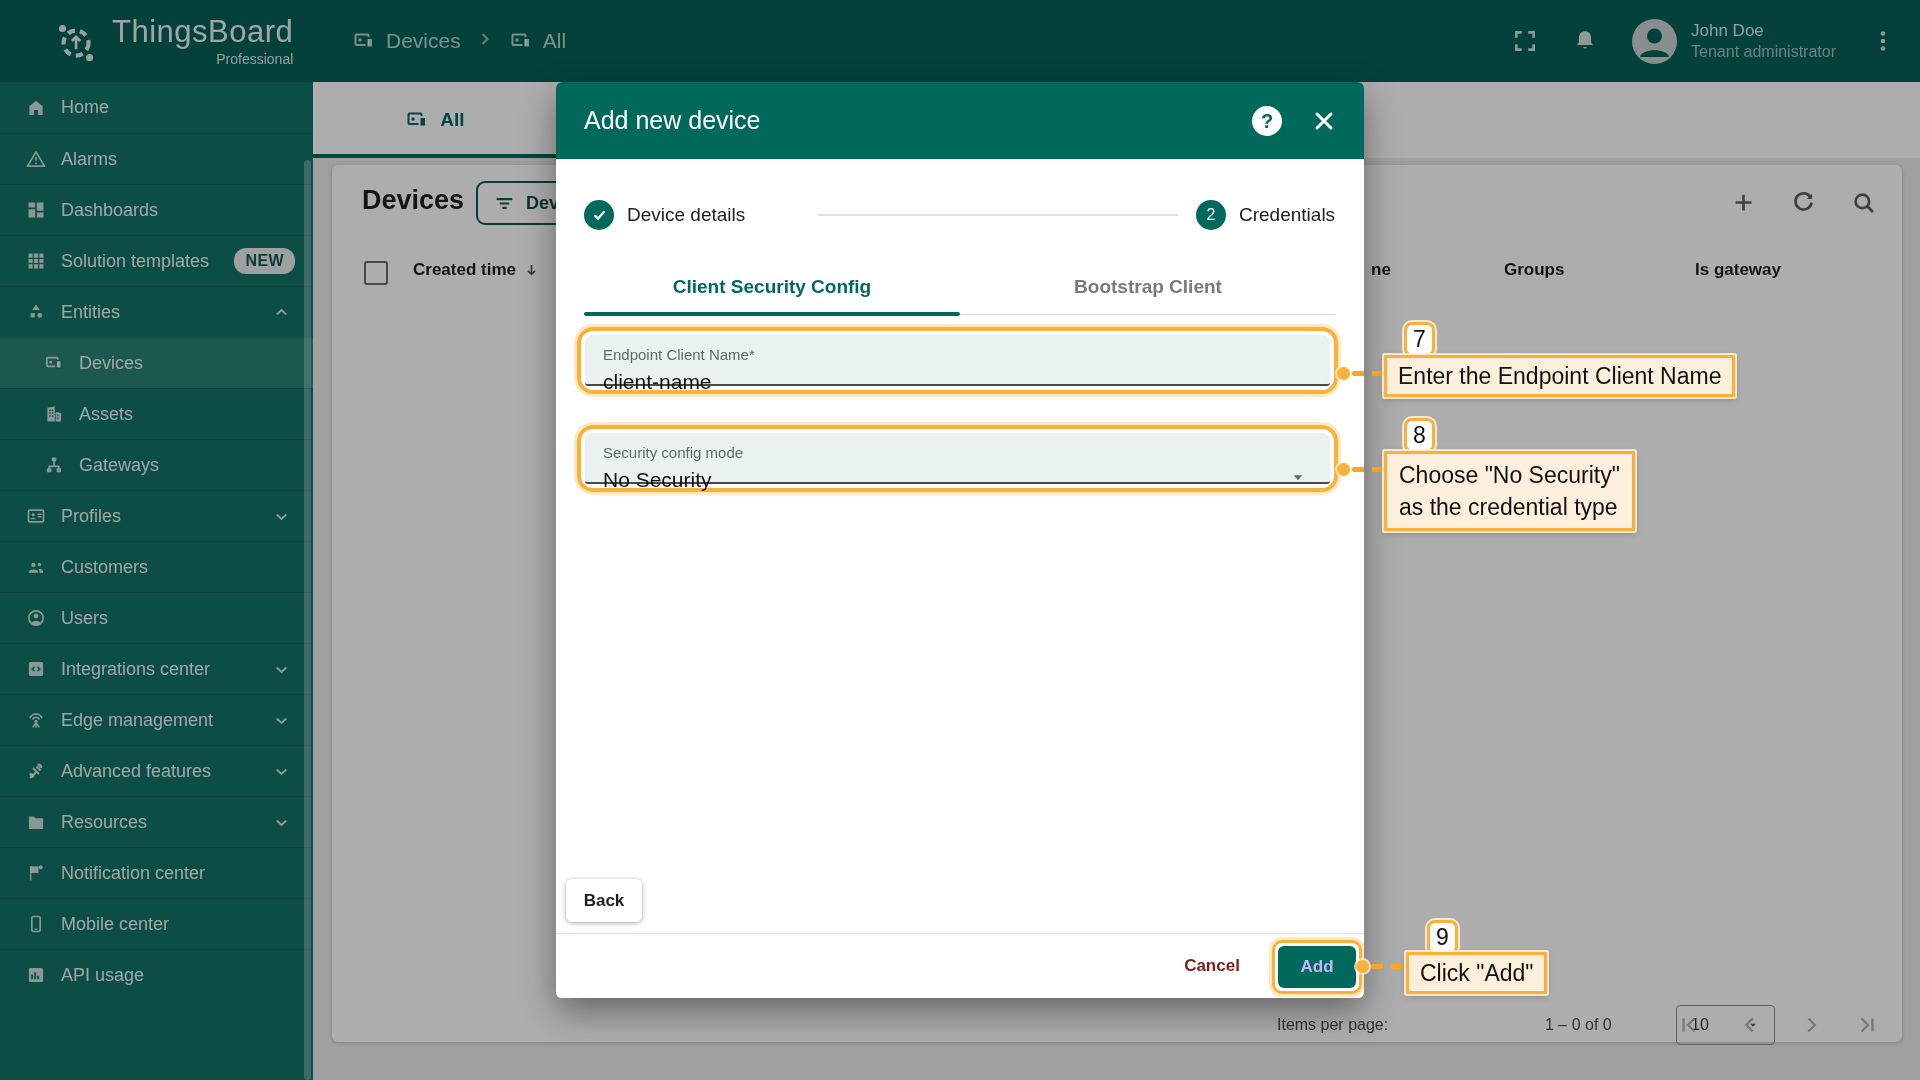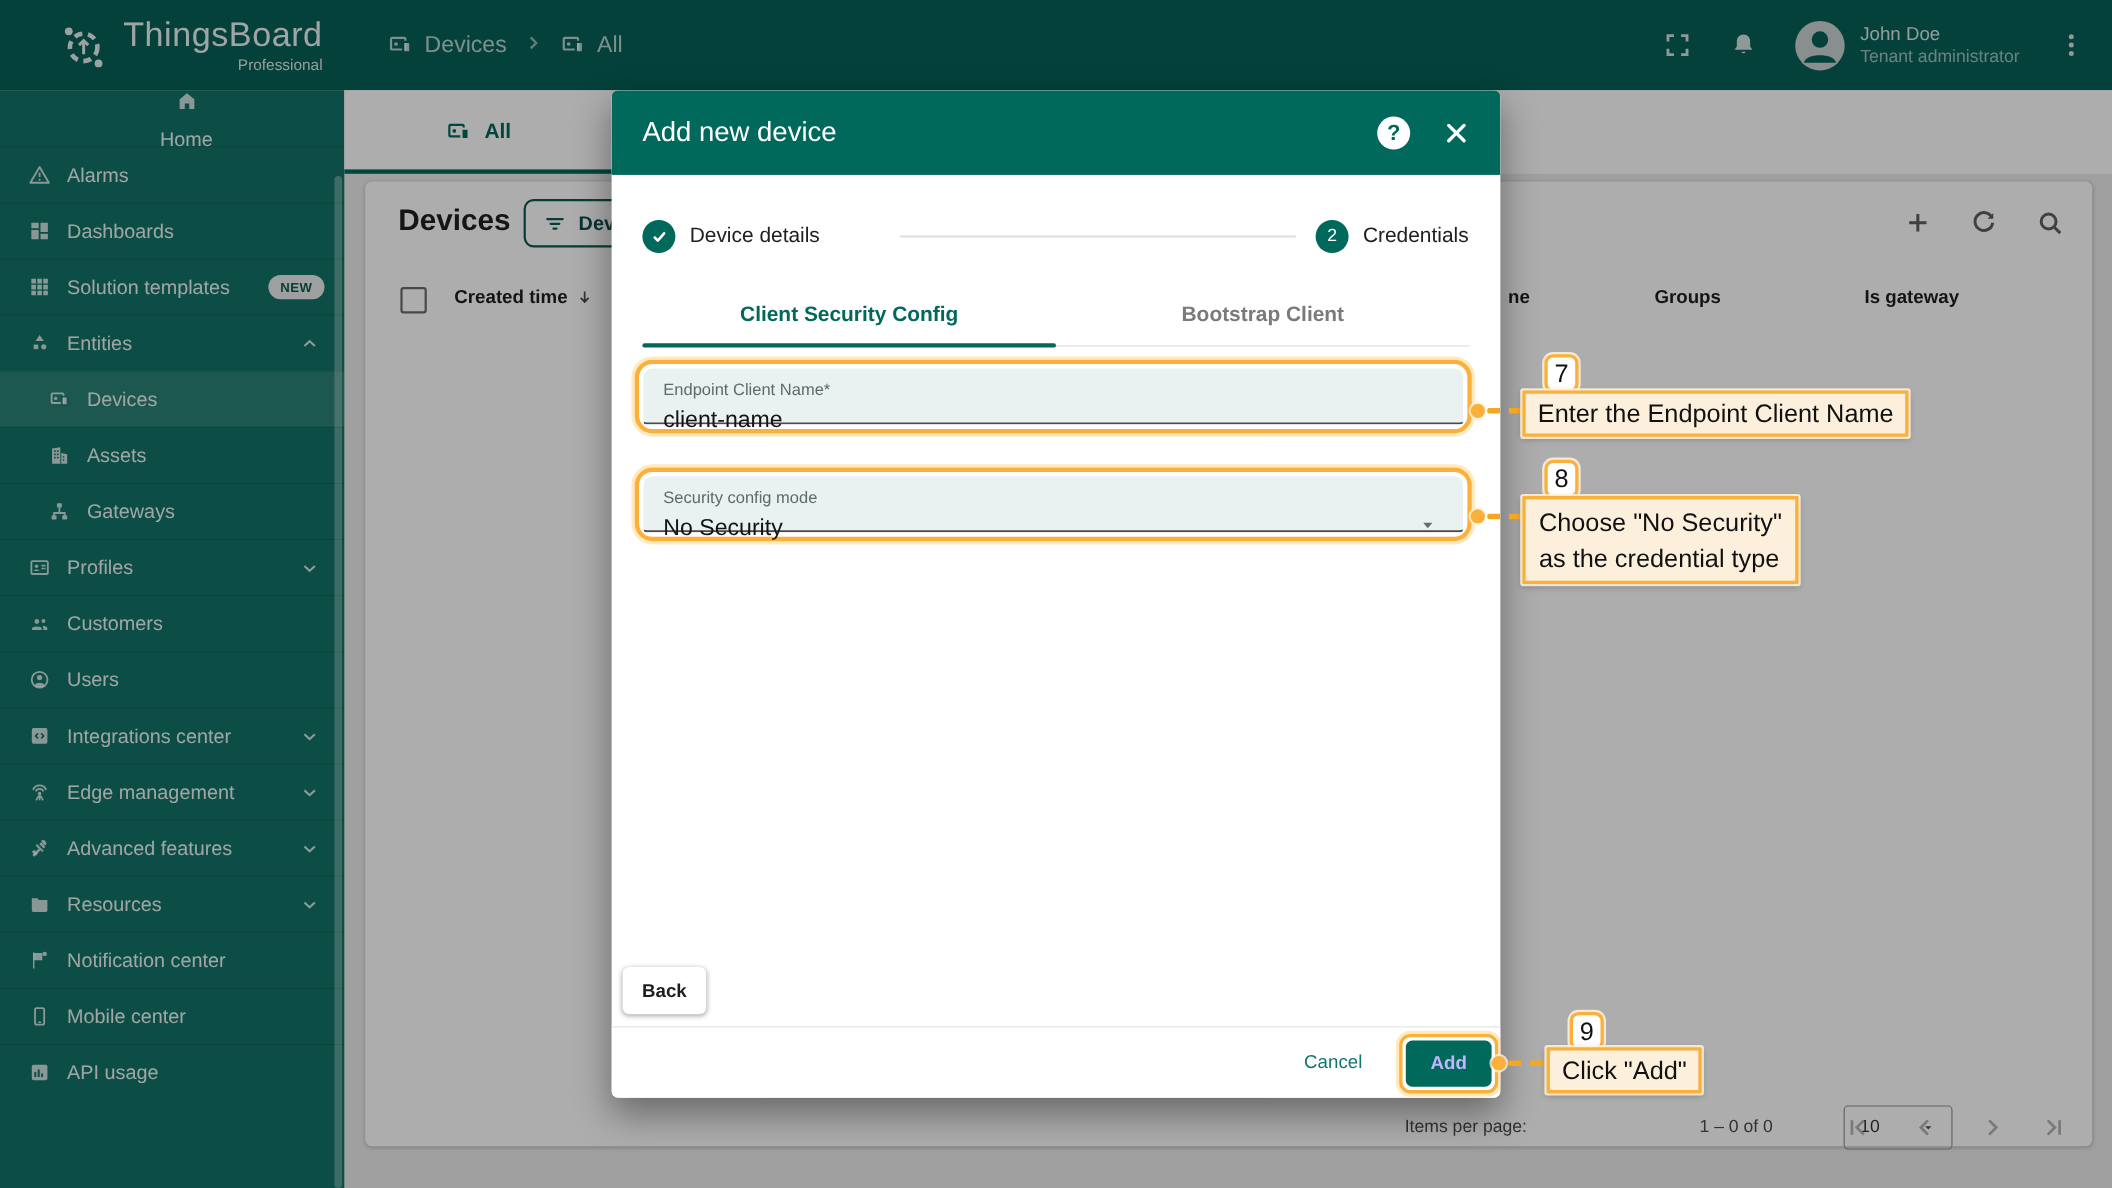--- a/index.html
+++ b/index.html
@@ -20,26 +20,26 @@
   .top-right{position:absolute;right:24px;top:0;height:82px;display:flex;align-items:center;gap:34px;}
   .tb-ic{width:26px;height:26px;color:rgba(255,255,255,.82);cursor:pointer;}
   .avatar{width:45px;height:45px;border-radius:50%;background:#C9D3D1;position:relative;overflow:hidden;cursor:pointer;}
   .user-col{display:flex;flex-direction:column;line-height:1.25;}
   .user-name{font-size:17px;color:rgba(255,255,255,.85);}
   .user-role{font-size:16px;color:rgba(255,255,255,.6);}
   
   #sidebar{position:absolute;left:0;top:82px;width:313px;height:998px;background:#137468;z-index:1;overflow:hidden;}
   .si{height:51px;display:flex;align-items:center;gap:15px;padding-left:26px;box-sizing:border-box;
       color:rgba(255,255,255,.92);font-size:18px;cursor:pointer;border-top:1px solid rgba(0,0,0,.13);position:relative;}
-  .si:first-child{border-top:none;flex-direction:column;}
+  .si:first-child{border-top:none;}
   .si svg{width:20px;height:20px;color:rgba(255,255,255,.78);flex:0 0 auto;}
   .si.sub{padding-left:44px;}
   .si.active{background:rgba(255,255,255,.1);}
   .si .chev{position:absolute;right:22px;width:19px;height:19px;color:rgba(255,255,255,.8);}
-  .badge-new{position:absolute;right:18px;background:#E9ECEB;color:#0E5A52;font-size:12px;font-weight:bold;
+  .badge-new{position:absolute;right:18px;background:#E9ECEB;color:#0E5A52;font-size:16px;font-weight:bold;
              padding:4px 11px;border-radius:12px;letter-spacing:.4px;text-align:right;}
   #side-scroll{position:absolute;right:2px;top:78px;width:7px;height:920px;background:rgba(255,255,255,.3);border-radius:4px;}
   
   #tabbar{position:absolute;left:313px;top:82px;right:0;height:76px;background:#fff;z-index:1;}
   .tab-all{position:absolute;left:0;top:0;width:244px;height:76px;display:flex;align-items:center;justify-content:center;
            gap:11px;color:#00695C;font-size:19px;font-weight:bold;cursor:pointer;}
   .tab-all svg{width:24px;height:24px;}
   .tab-all-ink{position:absolute;left:0;bottom:0;width:244px;height:4px;background:#00695C;}
   #card{position:absolute;left:332px;top:165px;width:1570px;height:877px;background:#fff;border-radius:6px;
         box-shadow:0 1px 4px rgba(0,0,0,.2);z-index:1;}
@@ -86,21 +86,21 @@
   .ffield{position:absolute;inset:4px;background:#E9F2F0;border-radius:8px 8px 3px 3px;
           border-bottom:2px solid #4A4A4A;box-sizing:border-box;padding:11px 18px 0;cursor:text;}
   .flabel{font-size:15px;color:#5D6B69;margin-bottom:7px;}
   .fvalue{font-size:21px;color:#141414;}
   .sel-arrow{position:absolute;right:22px;top:34px;width:20px;height:20px;color:#5F6F6D;cursor:pointer;}
   .btn-back{position:absolute;left:10px;top:797px;width:76px;height:43px;background:#fff;border-radius:6px;
             box-shadow:0 1px 5px rgba(0,0,0,.35);display:flex;align-items:center;justify-content:center;
             font-size:17px;font-weight:bold;color:#1E1E1E;cursor:pointer;}
   #modal-foot{position:absolute;left:0;bottom:0;right:0;height:64px;border-top:1px solid #E3E3E3;background:#fff;}
   .btn-cancel{position:absolute;left:614px;top:12px;width:84px;height:40px;display:flex;align-items:center;justify-content:center;
-              font-size:17px;font-weight:normal;color:#0f766e;cursor:pointer;border-radius:4px;}
+              font-size:17px;font-weight:bold;color:#7f1d1d;cursor:pointer;border-radius:4px;}
   .add-ring{position:absolute;left:716px;top:6px;width:90px;height:54px;border:3px solid #FBB03B;border-radius:10px;
             box-sizing:border-box;box-shadow:0 0 0 3px rgba(255,216,140,.55);background:#fff;}
   .btn-add{position:absolute;inset:3px;background:#00695C;border-radius:6px;display:flex;align-items:center;
            justify-content:center;color:#c4b5fd;font-size:17px;font-weight:bold;cursor:pointer;}
   
   .anno{z-index:30;}
   .a-dot{position:absolute;width:13px;height:13px;border-radius:50%;background:#FBB03B;
          box-shadow:0 0 0 2px rgba(255,244,221,.75);}
   .a-dash{position:absolute;height:5px;border-radius:2px;
           background:repeating-linear-gradient(90deg,#F5A623 0 12px,transparent 12px 20px);}

